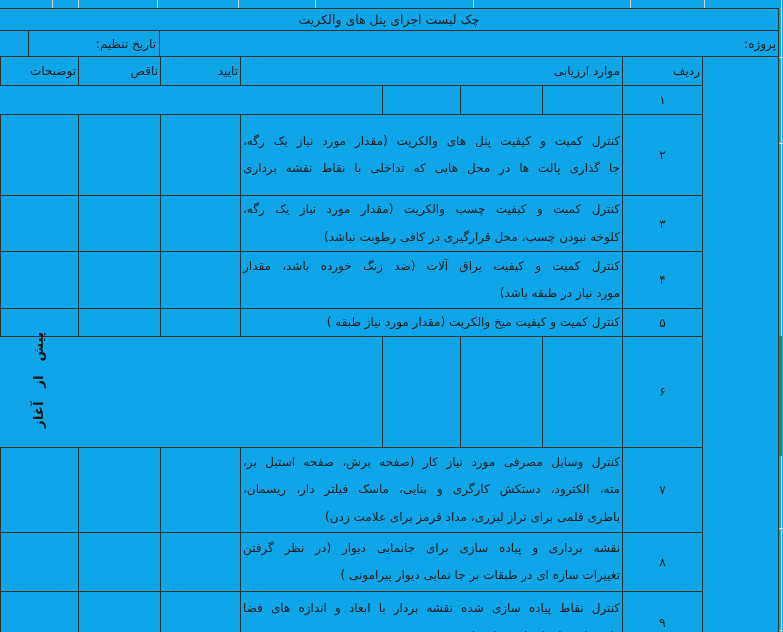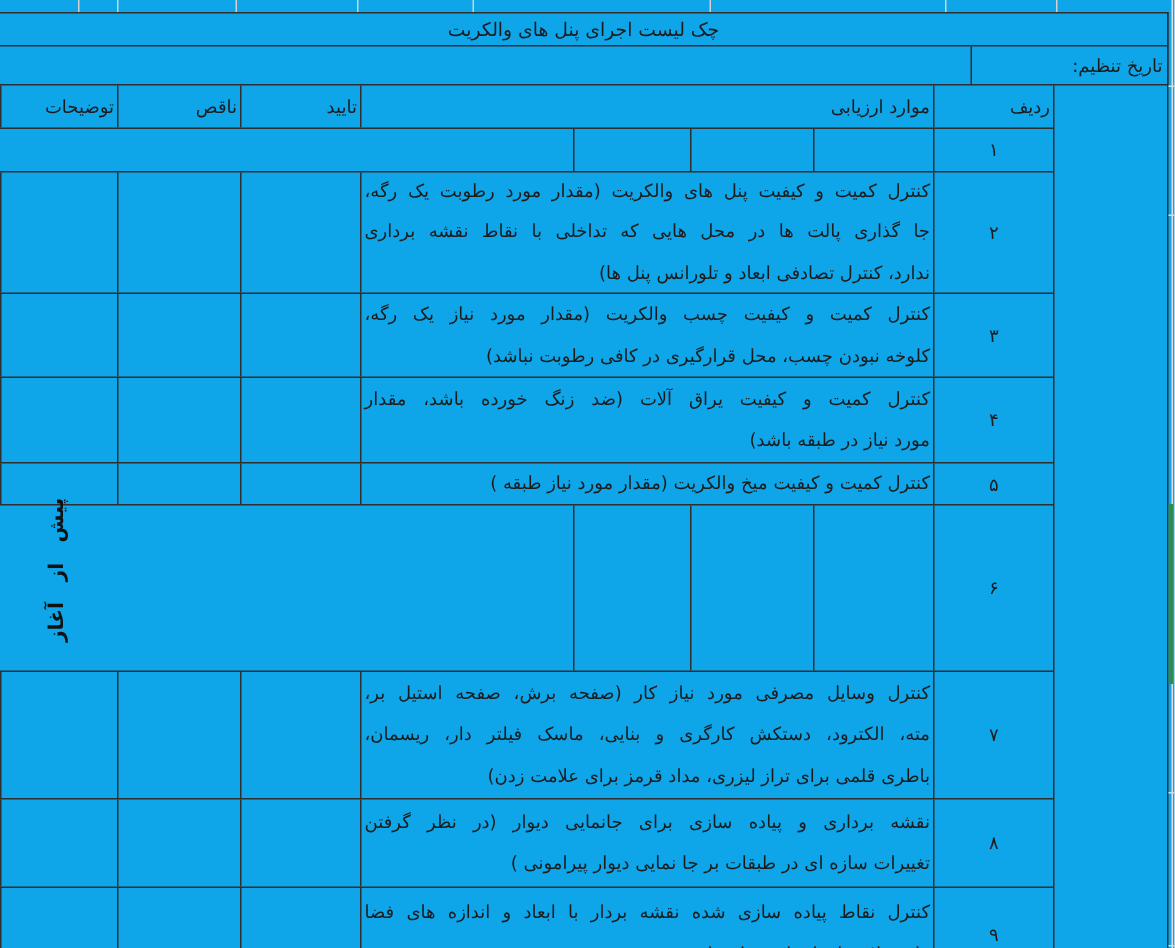--- a/index.html
+++ b/index.html
@@ -78,20 +78,24 @@
       <div class="vtick" style="left: 473px;"></div>
       <div class="vtick" style="left: 630px;"></div>
       <div class="vtick" style="left: 704px;"></div>
     </div>
 
   <div class="abs title-row">
     <span>چک لیست اجرای پنل های والکریت</span>
   </div>
 
   <div class="abs meta-row">
+    <div class="meta-cell meta-project">
+      <span>پروژه:</span>
+      <span></span>
+    </div>
     <div class="meta-cell meta-date">
       <span>تاریخ تنظیم:</span>
       <span></span>
     </div>
   </div>
 
   <div class="abs grid">
     <div class="trow thead">
       <div class="cell c-no">
           <span>ردیف</span>
@@ -117,23 +121,22 @@
           <div class="cell c-ok"></div>
           <div class="cell c-bad"></div>
           <div class="cell c-note"></div>
         </div>
         <div class="trow r2">
           <div class="cell c-no">
             <span>۲</span>
           </div>
           <div class="cell c-item">
             <div class="lines">
-              <div class="line just">کنترل کمیت و کیفیت پنل های والکریت (مقدار مورد رطوبت یک رگه،</div>
+              <div class="line just">کنترل کمیت و کیفیت پنل های والکریت (مقدار مورد نیاز یک رگه،</div>
               <div class="line just">جا گذاری پالت ها در محل هایی که تداخلی با نقاط نقشه برداری</div>
-              <div class="line">ندارد، کنترل تصادفی ابعاد و تلورانس پنل ها)</div>
             </div>
           </div>
           <div class="cell c-ok"></div>
           <div class="cell c-bad"></div>
           <div class="cell c-note"></div>
         </div>
         <div class="trow r3">
           <div class="cell c-no">
             <span>۳</span>
           </div>

